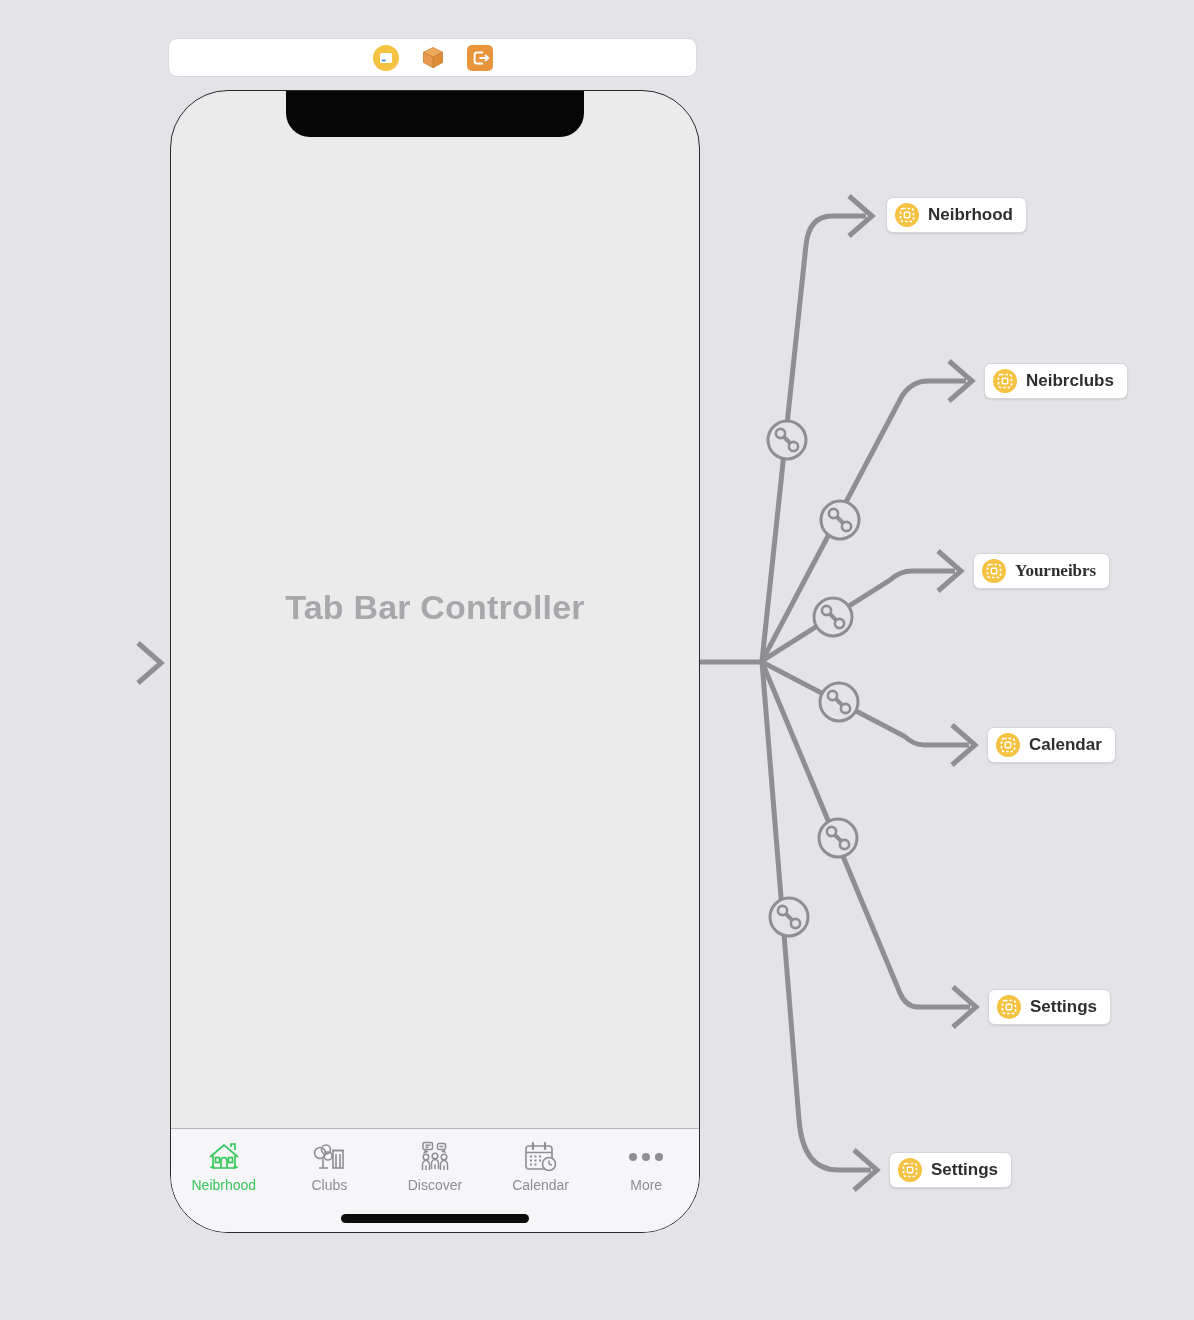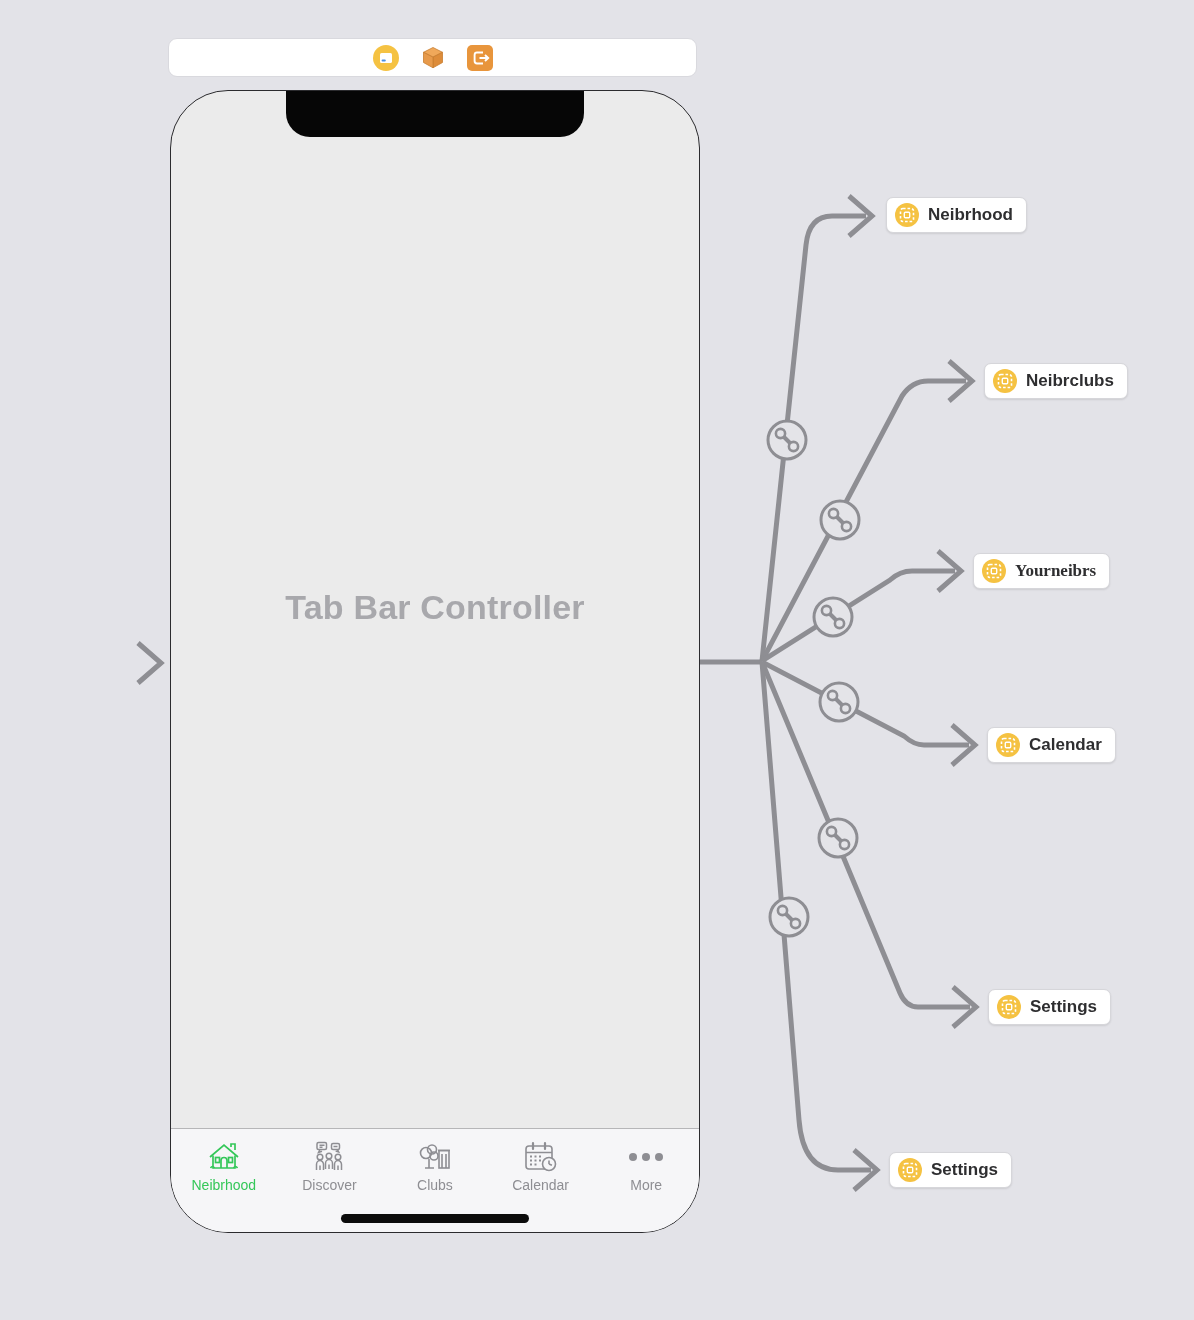--- a/index.html
+++ b/index.html
@@ -165,46 +165,46 @@
       <svg class="tab-glyph" viewBox="0 0 40 32" fill="none" stroke="currentColor" stroke-width="1.7">
         <path d="M27,6 v-3 h4 v6"></path>
         <path d="M6,16 L20,4 L34,16"></path>
         <path d="M9,14.5 V27 H31 V14.5"></path>
         <path d="M17,27 v-7.5 a3,3 0 0 1 6,0 V27"></path>
         <rect x="11.5" y="16.5" width="4" height="5"></rect>
         <rect x="24.5" y="16.5" width="4" height="5"></rect>
         <path d="M6.5,27 q2,-3 4,0 M29.5,27 q2,-3 4,0"></path>
       </svg>
       <span class="tab-label">Neibrhood</span>
+    </div>
+    <div class="tab-item">
+      <svg class="tab-glyph" viewBox="0 0 40 32" fill="none" stroke="currentColor" stroke-width="1.6">
+        <circle cx="11" cy="12" r="5.5"></circle>
+        <circle cx="17" cy="8.5" r="4.5"></circle>
+        <circle cx="19" cy="15" r="4"></circle>
+        <path d="M14,18 v9 M10,27 h9"></path>
+        <rect x="24" y="9.5" width="10" height="17.5"></rect>
+        <path d="M27,13 v14 M31,13 v14 M23,9.5 h12"></path>
+      </svg>
+      <span class="tab-label">Clubs</span>
     </div>
     <div class="tab-item">
       <svg class="tab-glyph" viewBox="0 0 40 32" fill="none" stroke="currentColor" stroke-width="1.5">
         <rect x="8" y="1.5" width="9.5" height="7" rx="1.5"></rect>
         <path d="M11,8.5 l-1.5,3 l3.5,-1.2 M10.5,4.2 h5 M10.5,6.2 h3"></path>
         <rect x="22.5" y="2.5" width="8" height="6" rx="1.5"></rect>
         <path d="M28.5,8.5 l1.2,2.5 l-3,-1 M24.5,5.5 h4"></path>
         <circle cx="11" cy="16" r="2.8"></circle>
         <path d="M7.5,29 v-5.5 a3.5,4 0 0 1 7,0 V29 M11,24.5 V29"></path>
         <circle cx="20" cy="15" r="2.8"></circle>
         <path d="M16.5,28 v-5.5 a3.5,4 0 0 1 7,0 V28 M20,23.5 V28"></path>
         <circle cx="29" cy="16" r="2.8"></circle>
         <path d="M25.5,29 v-5.5 a3.5,4 0 0 1 7,0 V29 M29,24.5 V29"></path>
       </svg>
       <span class="tab-label">Discover</span>
-    </div>
-    <div class="tab-item">
-      <svg class="tab-glyph" viewBox="0 0 40 32" fill="none" stroke="currentColor" stroke-width="1.6">
-        <circle cx="11" cy="12" r="5.5"></circle>
-        <circle cx="17" cy="8.5" r="4.5"></circle>
-        <circle cx="19" cy="15" r="4"></circle>
-        <path d="M14,18 v9 M10,27 h9"></path>
-        <rect x="24" y="9.5" width="10" height="17.5"></rect>
-        <path d="M27,13 v14 M31,13 v14 M23,9.5 h12"></path>
-      </svg>
-      <span class="tab-label">Clubs</span>
     </div>
     <div class="tab-item">
       <svg class="tab-glyph" viewBox="0 0 40 32" fill="none" stroke="currentColor" stroke-width="1.6">
         <rect x="5" y="5" width="26" height="23" rx="3"></rect>
         <path d="M12,2 v6 M24,2 v6" stroke-width="2.2" stroke-linecap="round"></path>
         <path d="M5,11.5 h26"></path>
         <g fill="currentColor" stroke="none">
           <rect x="9" y="14.5" width="2" height="2"></rect>
             <rect x="13.5" y="14.5" width="2" height="2"></rect>
             <rect x="18" y="14.5" width="2" height="2"></rect>

